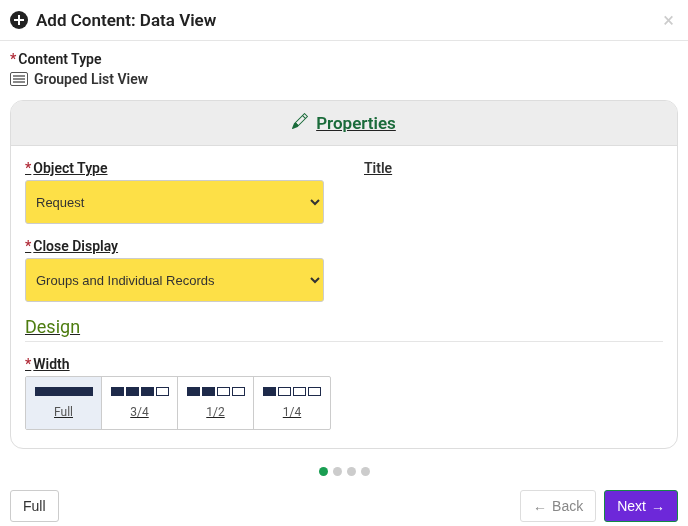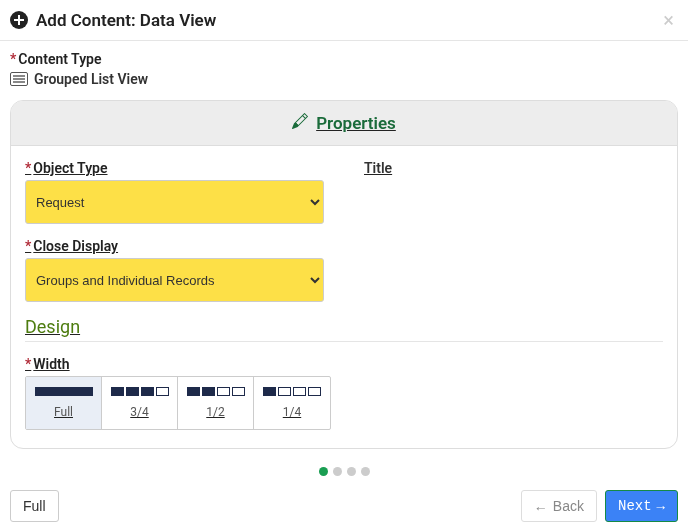--- a/index.html
+++ b/index.html
@@ -171,21 +171,21 @@
     height: 32px;
     padding: 0 12px;
     border: 1px solid #ccc;
     border-radius: 3px;
     background: #fff;
     font-size: 14px;
     cursor: pointer;
     color: #333;
   }
   .btn.muted { color: #888; border-color: #ddd; }
-  .btn.primary { background: #3b82f6; border-color: #158a46; color: #fff; font-family: Liberation Mono, monospace; }
+  .btn.primary { background: #6d28d9; border-color: #158a46; color: #fff; }
   .spacer { flex: 1; }
 </style>
 </head>
 <body>
 
 <div class="header">
   <span class="plus-icon">
     <svg width="10" height="10" viewBox="0 0 10 10">
         <path d="M5 0v10M0 5h10" stroke="#fff" stroke-width="2"></path>
       </svg>

